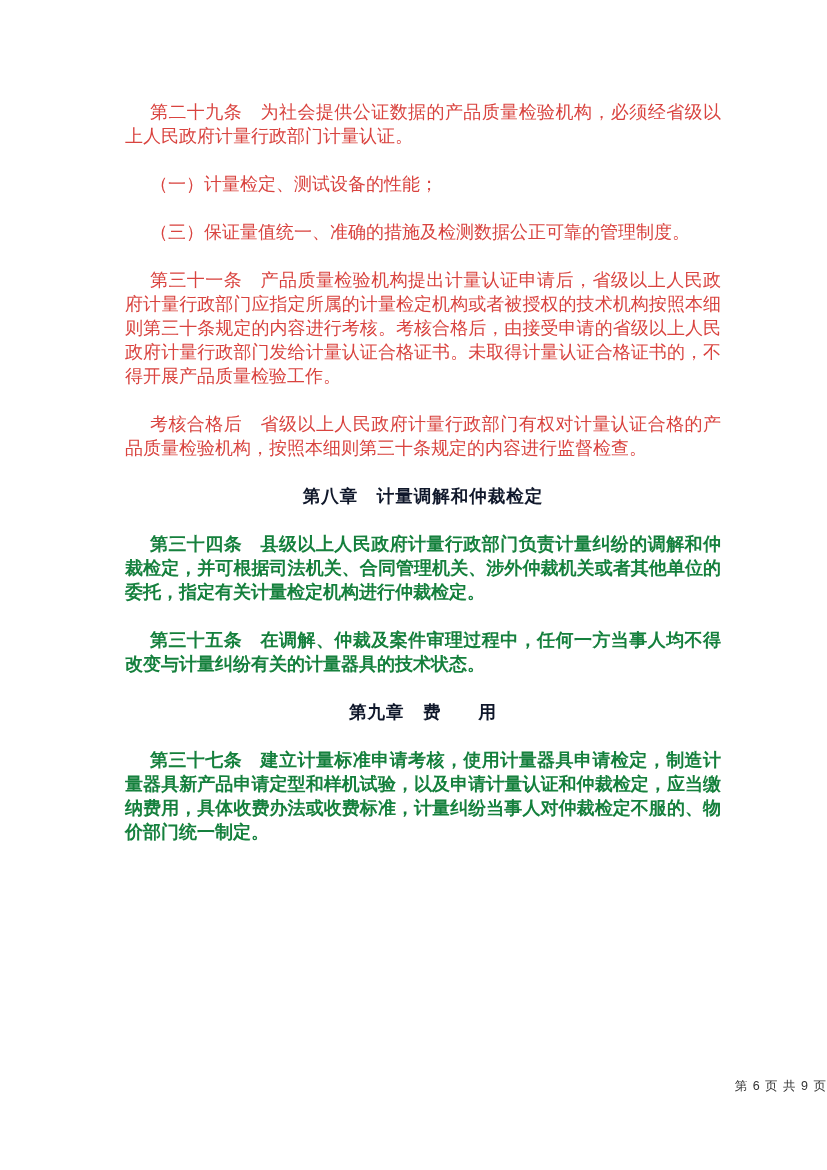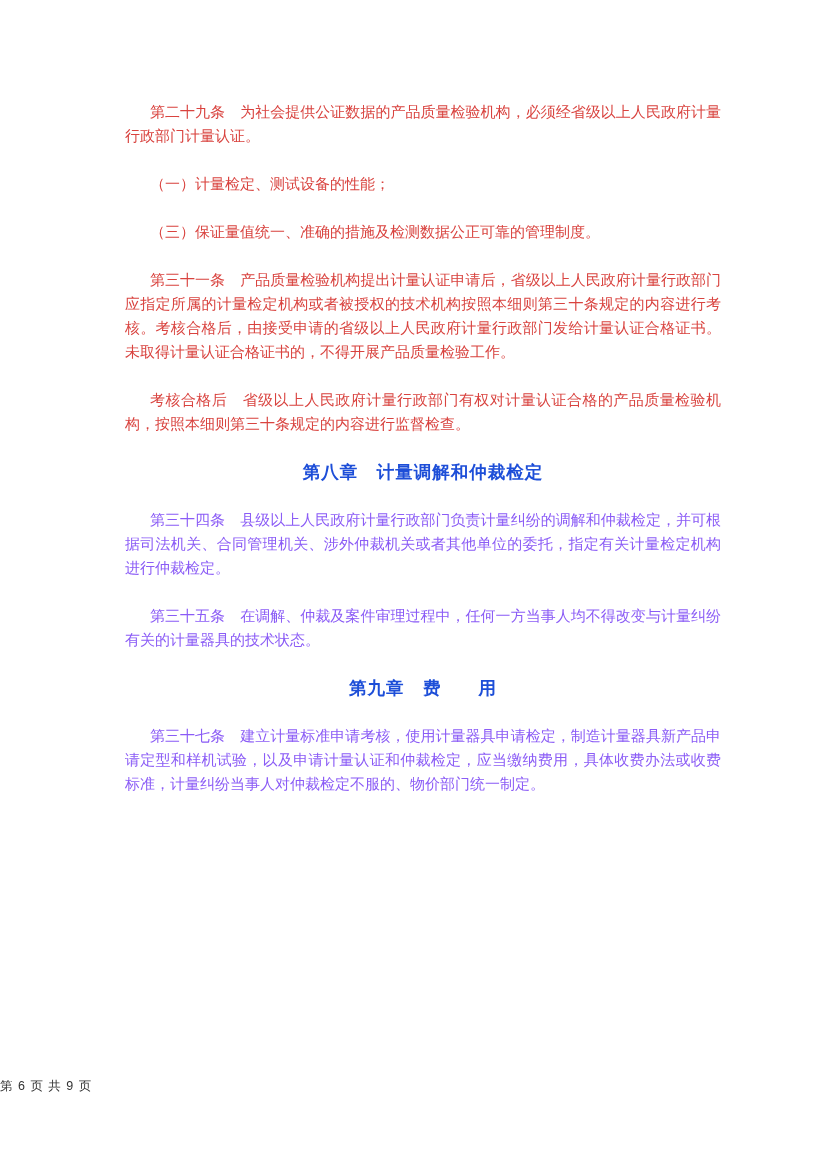--- a/index.html
+++ b/index.html
@@ -16,45 +16,45 @@
     font-family: "Liberation Serif", serif;
   }
   .doc {
     position: absolute;
     left: 125px;
     top: 100px;
     width: 596px;
   }
   .doc p.paragraph {
     margin: 0 0 24px 0;
-    font-size: 15px;
+    font-size: 18px;
     line-height: 24px;
     text-indent: 25px;
     text-align: justify;
     word-break: break-all;
     letter-spacing: 0px;
   }
   .doc p.red   { color: #d9433f; }
-  .doc p.black { color: #8b5cf6; }
+  .doc p.black { color: #15803d; font-weight: bold; }
   .doc h2.heading {
     margin: 0 0 24px 0;
     font-size: 17.5px;
     line-height: 24px;
     font-weight: bold;
-    color: #1d4ed8;
+    color: #0f172a;
     text-align: center;
     font-family: "Liberation Sans", sans-serif;
     letter-spacing: 1px;
   }
   .footer {
     position: absolute;
     left: 0;
     right: 0;
     top: 1078px;
-    text-align: left;
+    text-align: right;
     font-size: 12.5px;
     color: #333333;
     font-family: "Liberation Sans", sans-serif;
     letter-spacing: 1px;
   }
 </style>
 </head>
 <body>
 
 <div class="page">

